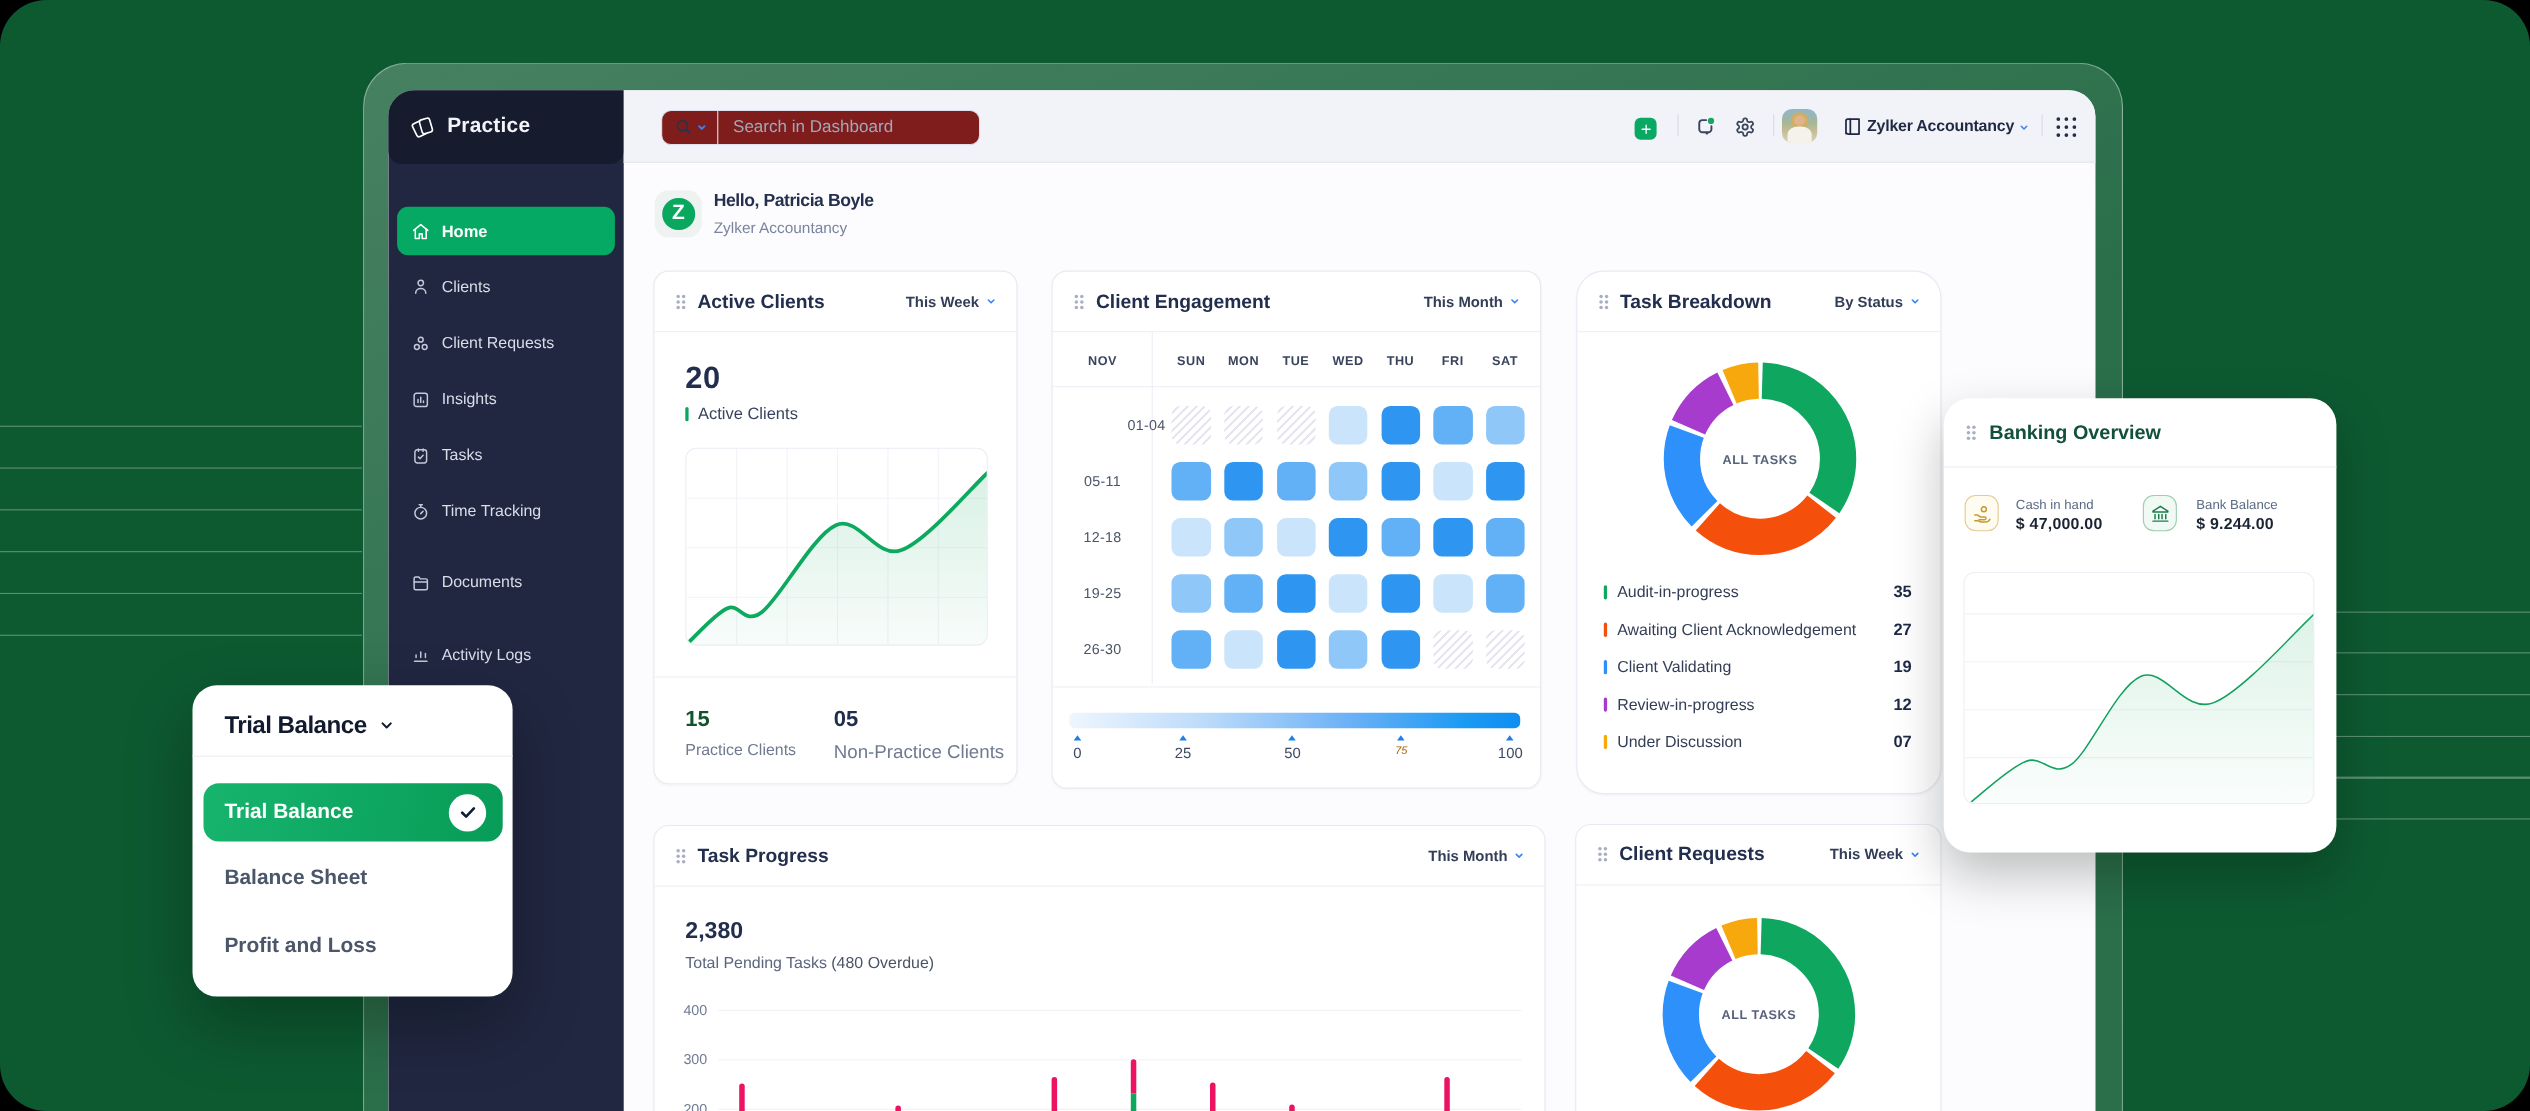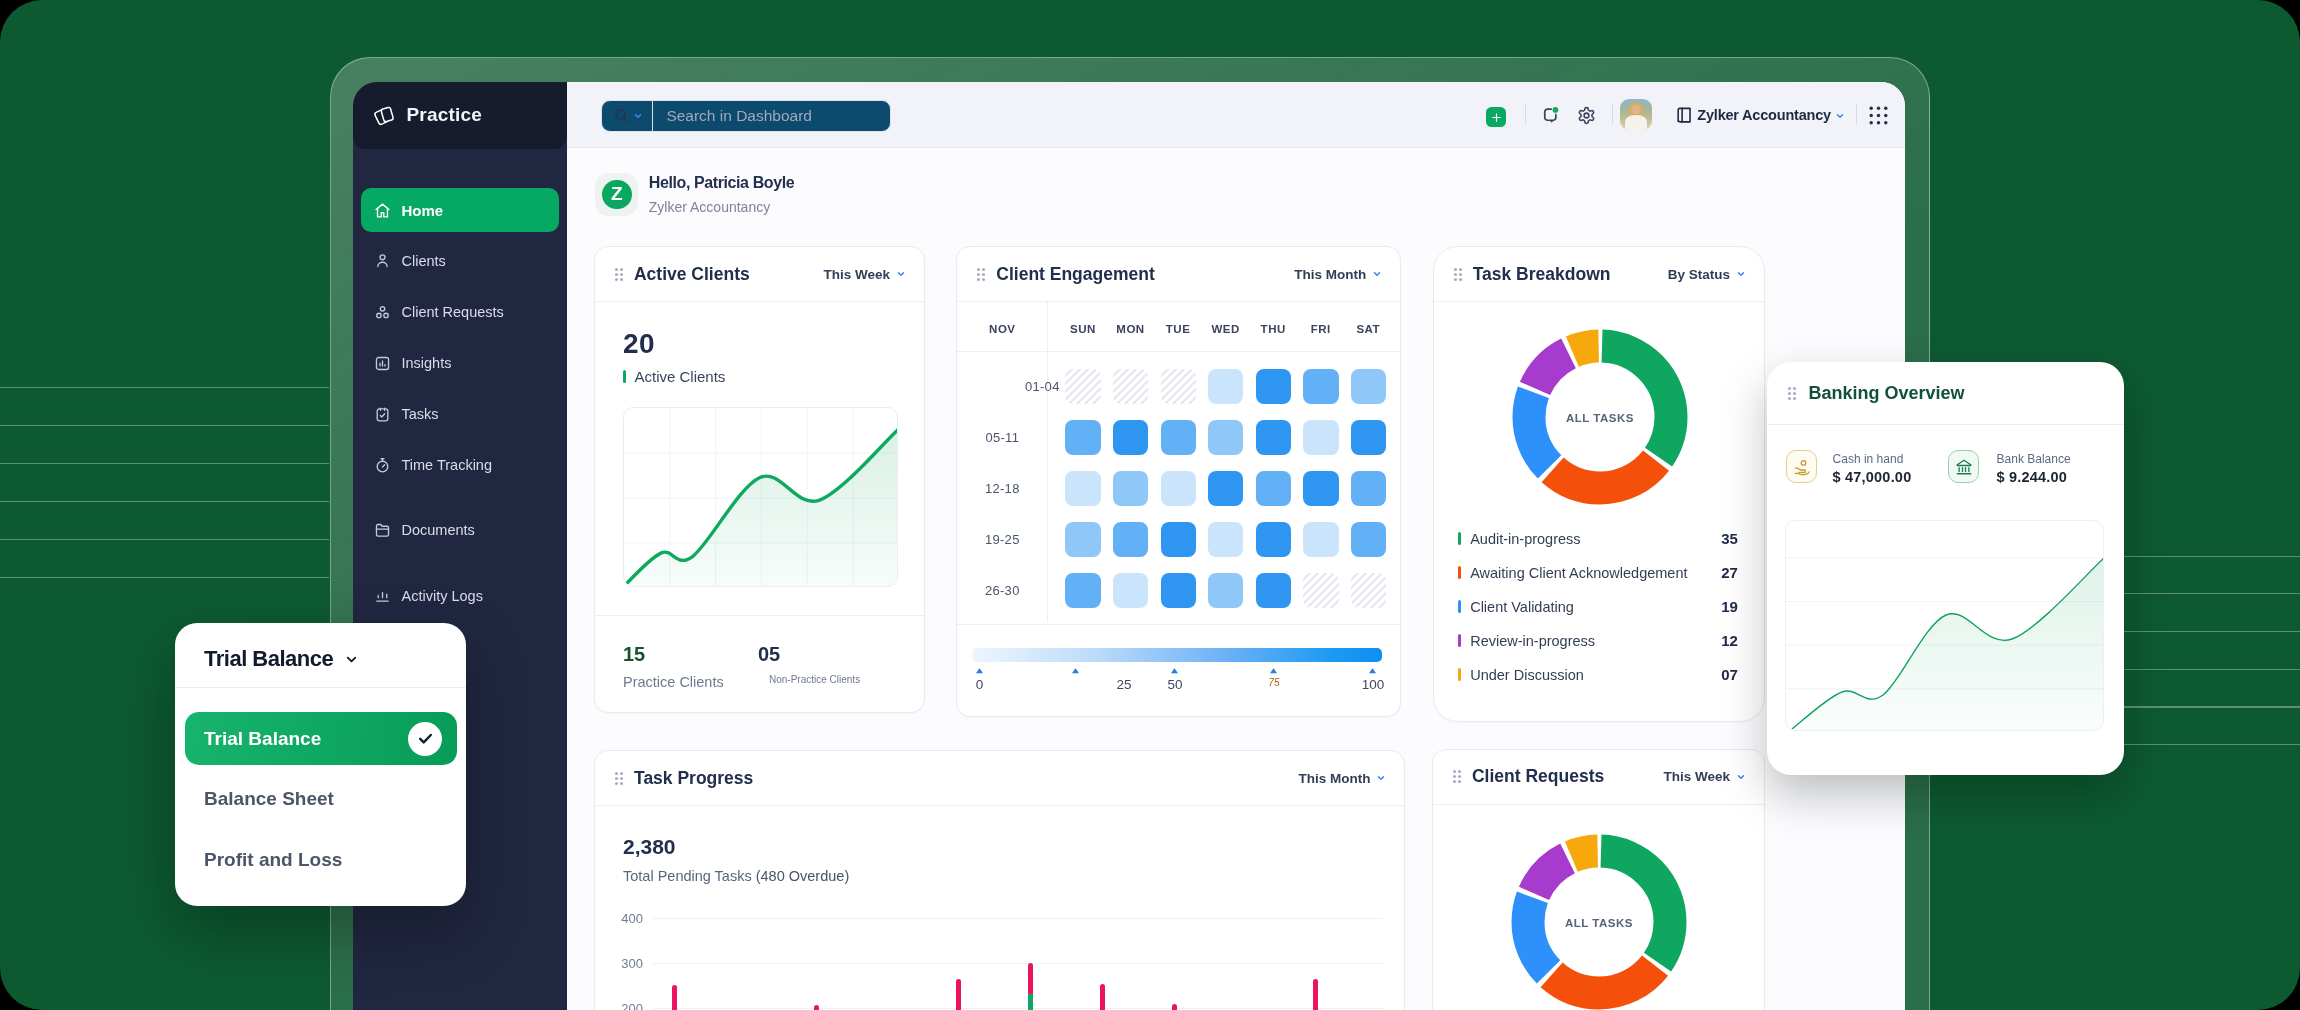--- a/index.html
+++ b/index.html
@@ -25,21 +25,21 @@
   .home-btn { position:absolute; left:8px; top:106px; width:198px; height:44px; border-radius:10px;
     background:#05a964; display:flex; align-items:center; padding-left:13px; }
   .home-btn span { color:#fff; font-size:15px; font-weight:700; margin-left:10px; }
   .sb-item { position:absolute; left:8px; width:198px; height:40px; display:flex; align-items:center; padding-left:13px; }
   .sb-item span { color:#d9dde8; font-size:14.5px; font-weight:500; margin-left:10px; }
 
   
   .topbar { position:absolute; left:213.5px; top:0; width:1338.1px; height:66px;
     background:#f1f3f9; border-bottom:1px solid #e4e7ef; }
   .search { position:absolute; left:34.4px; top:17.5px; width:290px; height:32.8px;
-    background:#0c4a6e; border:1px solid #dde1ec; border-radius:9px; display:flex; align-items:center; }
+    background:#7f1d1d; border:1px solid #dde1ec; border-radius:9px; display:flex; align-items:center; }
   .search .ph { color:#a0a8ba; font-size:15.5px; margin-left:13px; }
   .sdiv { width:1px; height:32.8px; background:#dde1ec; margin-left:9px; }
   .tdiv { position:absolute; top:22px; width:1px; height:20px; background:#d6dae5; }
   .plusbtn { position:absolute; left:919.5px; top:25.2px; width:19.5px; height:19.5px; border-radius:5.5px;
     background:#09a863; display:flex; align-items:center; justify-content:center; }
   .avatar { position:absolute; left:1053.4px; top:16.5px; width:31.5px; height:31.5px; border-radius:9px;
     overflow:hidden; background:linear-gradient(180deg,#8fb6cd 0%,#a7b795 42%,#c3bb94 62%,#d9d2ba 100%); }
   .avatar .hair { position:absolute; left:8px; top:3.5px; width:16px; height:15px; border-radius:50% 50% 45% 45%; background:#cfae66; }
   .avatar .face { position:absolute; left:11px; top:6px; width:9.5px; height:9.5px; border-radius:50%; background:#e2b28b; }
   .avatar .body { position:absolute; left:5px; top:16.5px; width:22px; height:15px; border-radius:45% 45% 0 0; background:#f4f2ea; }
@@ -284,21 +284,21 @@
               <path d="M0 45H275M0 90H275M0 135H275"></path>
             </g>
             <path d="M0.0 178.0 C6.2 172.5 25.9 149.8 37.4 144.9 C48.9 140.0 52.4 160.9 68.8 148.3 C85.2 135.7 114.9 78.8 135.9 69.5 C156.9 60.2 172.1 100.2 195.0 92.3 C217.9 84.4 260.5 33.7 273.6 22.0 L273.6 180 L0 180 Z" fill="url(#acfill)" stroke="none"></path>
             <path d="M0.0 178.0 C6.2 172.5 25.9 149.8 37.4 144.9 C48.9 140.0 52.4 160.9 68.8 148.3 C85.2 135.7 114.9 78.8 135.9 69.5 C156.9 60.2 172.1 100.2 195.0 92.3 C217.9 84.4 260.5 33.7 273.6 22.0" fill="none" stroke="#0ca95f" stroke-width="3.4" stroke-linecap="round"></path>
           </svg>
         </div>
         <div style="position:absolute;left:0;top:367.5px;width:100%;height:1px;background:#edeff5;"></div>
         <div style="position:absolute;left:28px;top:396px;font-size:20px;font-weight:800;color:#14532d;">15</div>
         <div style="position:absolute;left:28px;top:427px;font-size:14.5px;color:#6f7990;">Practice Clients</div>
         <div style="position:absolute;left:163px;top:396px;font-size:20px;font-weight:800;color:#222e4d;">05</div>
-        <div style="position:absolute;left:174px;top:427px;font-size:10px;color:#6f7990;">Non-Practice Clients</div>
+        <div style="position:absolute;left:163px;top:427px;font-size:17px;color:#6f7990;">Non-Practice Clients</div>
       </div>
       <div class="card" id="card2" style="left:602.8px;top:164.4px;width:445px;height:471px;">
         <div class="chead">
           <svg width="10" height="15" viewBox="0 0 10 15" fill="#a9afc3">
               <circle cx="2.5" cy="2.5" r="1.6"></circle>
               <circle cx="7.5" cy="2.5" r="1.6"></circle>
               <circle cx="2.5" cy="7.5" r="1.6"></circle>
               <circle cx="7.5" cy="7.5" r="1.6"></circle>
               <circle cx="2.5" cy="12.5" r="1.6"></circle>
               <circle cx="7.5" cy="12.5" r="1.6"></circle>
@@ -370,21 +370,21 @@
         <svg style="position:absolute;left:214.2px;top:421px;" width="7" height="5.5" viewBox="0 0 10 7">
             <path d="M5 0L10 7H0Z" fill="#1f7fe8"></path>
           </svg>
         <svg style="position:absolute;left:313.2px;top:421px;" width="7" height="5.5" viewBox="0 0 10 7">
             <path d="M5 0L10 7H0Z" fill="#1f7fe8"></path>
           </svg>
         <svg style="position:absolute;left:412.2px;top:421px;" width="7" height="5.5" viewBox="0 0 10 7">
             <path d="M5 0L10 7H0Z" fill="#1f7fe8"></path>
           </svg>
         <div style="position:absolute;left:10.2px;top:430px;width:24px;text-align:center;font-size:13.5px;color:#3d4961;">0</div>
-        <div style="position:absolute;left:106.2px;top:430px;width:24px;text-align:right;font-size:13.5px;color:#3d4961;margin-left:44px;">25</div>
+        <div style="position:absolute;left:106.2px;top:430px;width:24px;text-align:center;font-size:13.5px;color:#3d4961;">25</div>
         <div style="position:absolute;left:205.7px;top:430px;width:24px;text-align:center;font-size:13.5px;color:#3d4961;">50</div>
         <div style="position:absolute;left:304.7px;top:430px;width:24px;text-align:center;font-size:10px;color:#a16207;font-style:italic;">75</div>
         <div style="position:absolute;left:400.7px;top:430px;width:30px;text-align:center;font-size:13.5px;color:#3d4961;">100</div>
       </div>
       <div class="card" id="card3" style="left:1079.2px;top:164.4px;width:332.3px;height:476px;border-radius:25px;">
         <div class="chead">
           <svg width="10" height="15" viewBox="0 0 10 15" fill="#a9afc3">
               <circle cx="2.5" cy="2.5" r="1.6"></circle>
               <circle cx="7.5" cy="2.5" r="1.6"></circle>
               <circle cx="2.5" cy="7.5" r="1.6"></circle>

